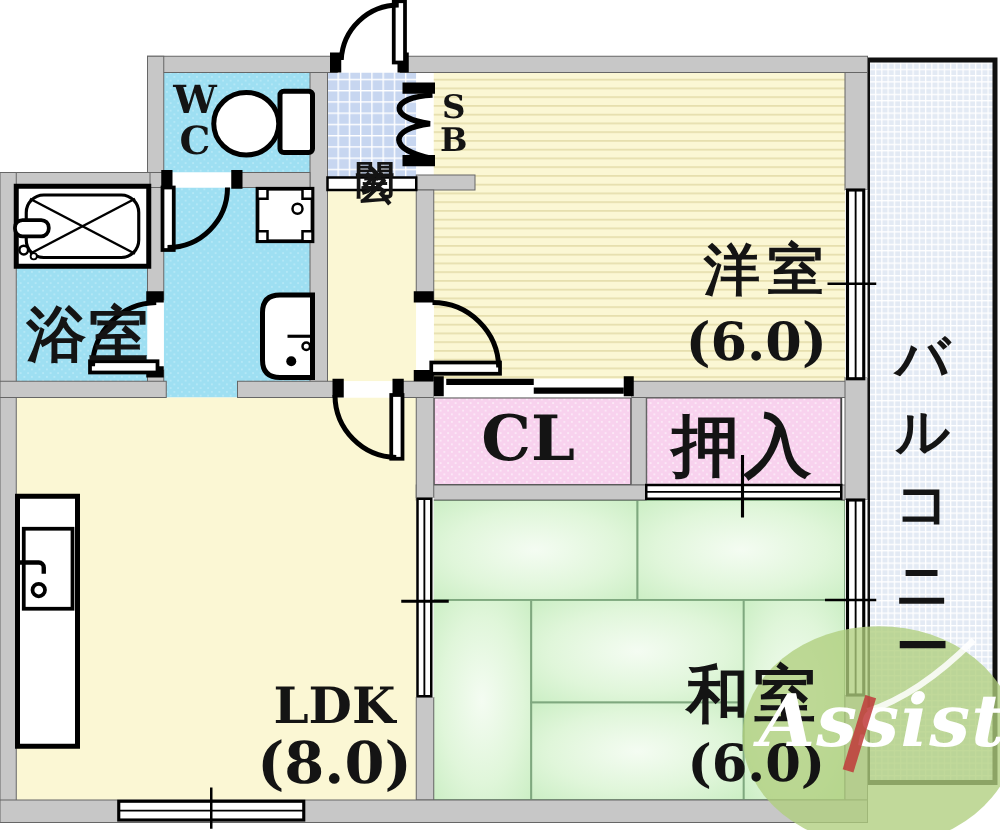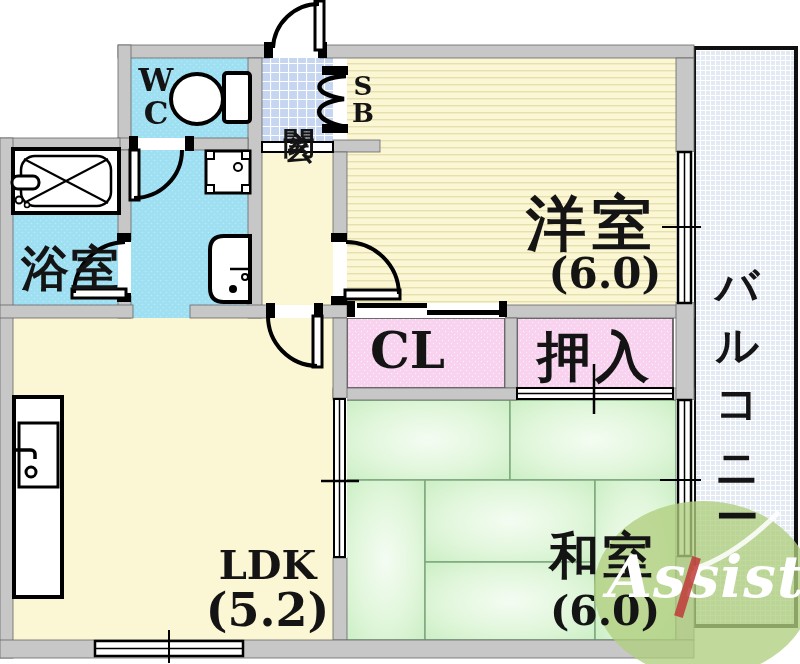--- a/index.html
+++ b/index.html
@@ -262,29 +262,29 @@
 <div class="lbl" style="left:136px;top:180px;width:100px;font-size:24px;line-height:1.12;">
 </div>
 
 <div class="lbl vert" style="left:283px;top:67px;height:76px;font-size:31px;">玄関</div>
 
 <div class="lbl" style="left:345px;top:73px;width:36px;font-size:26px;">
   <span>S</span>
   <span>B</span>
 </div>
 
-<div class="lbl" style="left:512px;top:192px;width:160px;font-size:60px;letter-spacing:6px;">洋室</div>
+<div class="lbl" style="left:534px;top:192px;width:160px;font-size:45px;letter-spacing:6px;">洋室</div>
 <div class="lbl" style="left:525px;top:252px;width:160px;font-size:42px;">(6.0)</div>
 
 <div class="lbl vert" style="left:715px;top:208px;height:330px;font-size:43px;letter-spacing:15px;">バルコニー</div>
 
-<div class="lbl" style="left:355px;top:325px;width:105px;font-size:50px;">CL</div>
+<div class="lbl" style="left:355px;top:325px;width:105px;font-size:50px;text-align:right;">CL</div>
 
 <div class="lbl" style="left:520px;top:328px;width:150px;font-size:54px;letter-spacing:4px;">押入</div>
 
 <div class="lbl" style="left:190px;top:544px;width:155px;font-size:40px;">LDK</div>
-<div class="lbl" style="left:190px;top:586px;width:155px;font-size:46px;">(5.2)</div>
+<div class="lbl" style="left:190px;top:586px;width:155px;font-size:46px;">(8.0)</div>
 
 <div class="lbl" style="left:528px;top:530px;width:150px;font-size:50px;letter-spacing:4px;">和室</div>
 <div class="lbl" style="left:530px;top:590px;width:150px;font-size:41px;">(6.0)</div>
 
 <div id="assist-red"></div>
 <div id="assist-text">Assist</div>
 
 </body></html>

